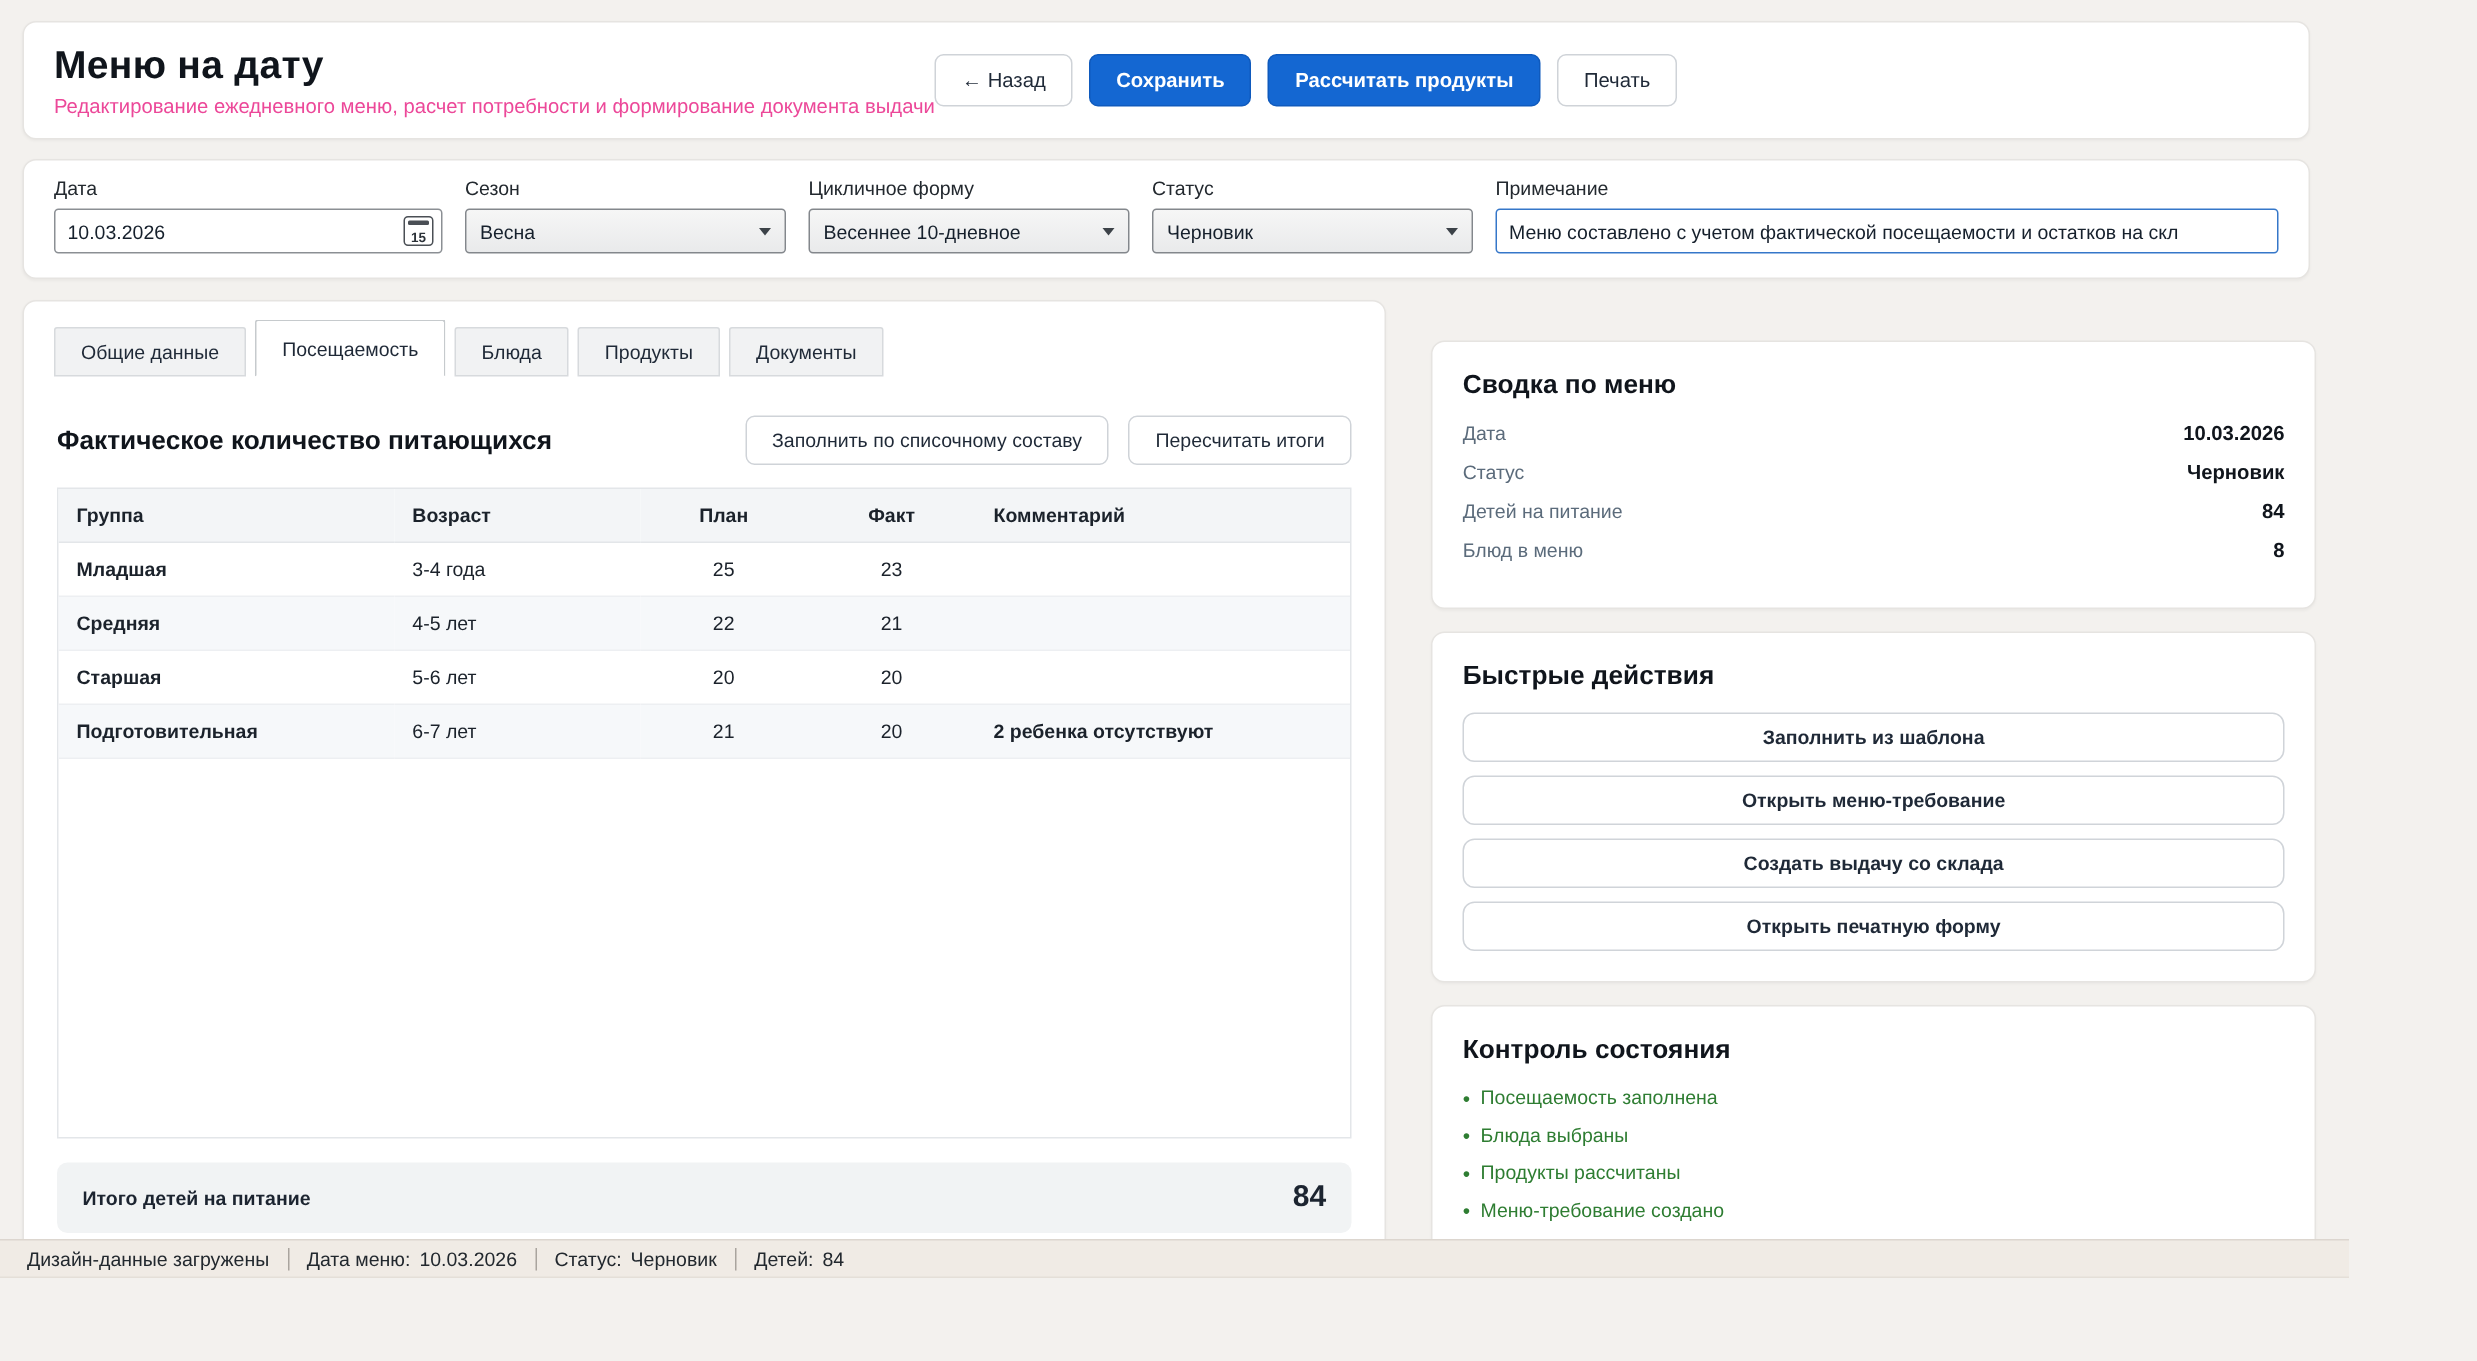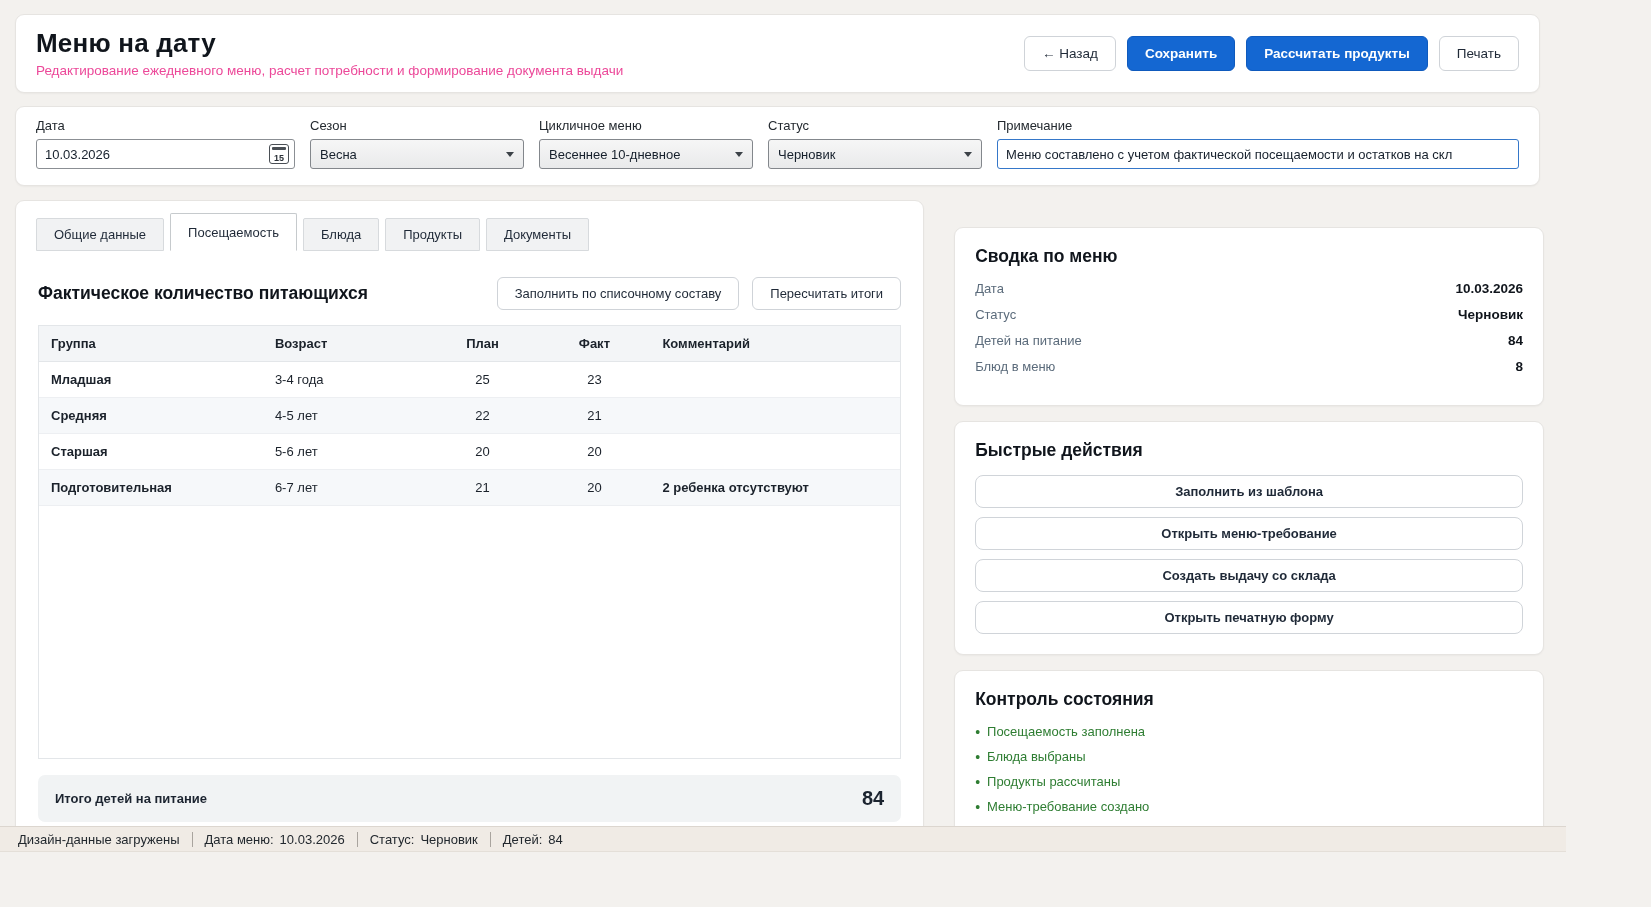--- a/index.html
+++ b/index.html
@@ -14,21 +14,21 @@
     background:#fff;
     border:1px solid #e6e4e1;
     border-radius:9px;
     box-shadow:0 1px 2px rgba(0,0,0,.04);
   }
 
   
   .header-card {
     width:1525px;
     padding:13px 20px 14px;
-    display:flex; justify-content:space-between; align-items:center;
+    display:flex; align-items:center;
   }
   .page-title { font-size:26px; font-weight:700; color:#10151c; letter-spacing:.2px; }
   .page-subtitle { font-size:13.5px; color:#ec4899; margin-top:4px; }
   .header-actions { display:flex; gap:11px; align-items:center; }
   .btn {
     display:inline-flex; align-items:center; justify-content:center;
     height:35px; padding:0 17px;
     border-radius:6px; font-size:13.5px; cursor:pointer;
     font-family:"Liberation Sans", sans-serif;
     background:#fff; border:1px solid #cfd3d8; color:#1f2937;
@@ -183,21 +183,21 @@
       </span>
     </div>
     <div class="field">
       <span class="field-label">Сезон</span>
       <div class="select-box">
         <span>Весна</span>
         <span class="chevron-down"></span>
       </div>
     </div>
     <div class="field">
-      <span class="field-label">Цикличное меню</span>
+      <span class="field-label">Цикличное форму</span>
       <div class="select-box">
         <span>Весеннее 10-дневное</span>
         <span class="chevron-down"></span>
       </div>
     </div>
     <div class="field">
       <span class="field-label">Статус</span>
       <div class="select-box">
         <span>Черновик</span>
         <span class="chevron-down"></span>

